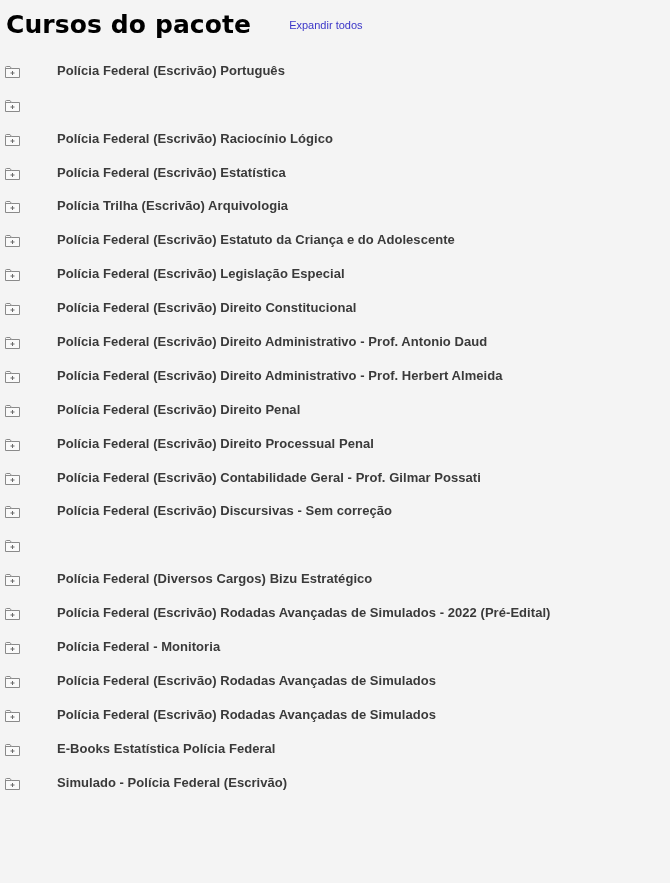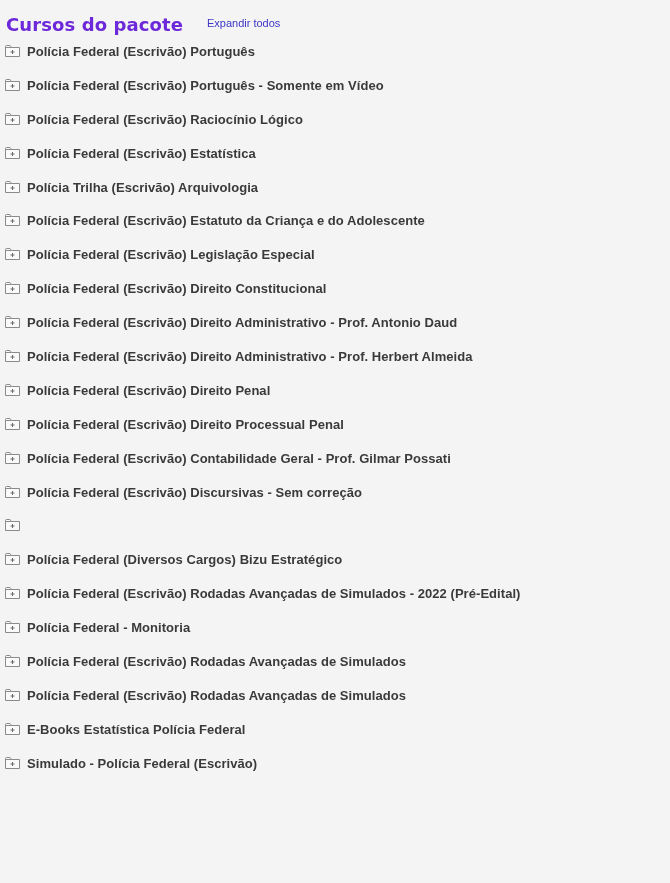--- a/index.html
+++ b/index.html
@@ -18,49 +18,50 @@
     .header {
       position: absolute;
       left: 6px;
       top: 10px;
       display: flex;
       align-items: baseline;
     }
     .title {
       font-family: "DejaVu Sans", "Liberation Sans", sans-serif;
       font-weight: bold;
-      font-size: 18px;
-      color: #6d28d9;
+      font-size: 25px;
+      color: #000000;
       letter-spacing: 0.1px;
       margin: 0;
       line-height: 30px;
     }
     .expand-link {
       font-family: "Liberation Sans", sans-serif;
       font-size: 11px;
       color: #3b36c8;
-      margin-left: 24px;
+      margin-left: 38px;
       text-decoration: none;
       cursor: pointer;
       position: relative;
       top: -4px;
     }
     .course-list {
       position: absolute;
       left: 5px;
       top: 44px;
       margin: 0;
       padding: 0;
       list-style: none;
     }
     .course-item {
       height: 33.9px;
       display: flex;
-      align-items: flex-start;
+      align-items: flex-end;
       cursor: pointer;
+      gap: 30px;
     }
     .folder-icon {
       width: 15px;
       height: 13px;
       margin-right: 7px;
       flex: 0 0 auto;
       display: inline-block;
     }
     .folder-icon svg { display: block; }
     .course-label {
@@ -95,21 +96,20 @@
   </li>
     <li class="course-item">
     <span class="folder-icon">
       <svg width="15" height="13" viewBox="0 0 15 13">
         <path d="M0.5 2.5 V12.5 H14.5 V3.5 H6.5 L5 1.5 H1.5 Q0.5 1.5 0.5 2.5 Z" fill="#fafafa" stroke="#8a8a8a" stroke-width="1"></path>
         <line x1="0.5" y1="3.5" x2="6.5" y2="3.5" stroke="#8a8a8a" stroke-width="1"></line>
         <line x1="7.5" y1="6" x2="7.5" y2="10" stroke="#6a6a6a" stroke-width="1"></line>
         <line x1="5.5" y1="8" x2="9.5" y2="8" stroke="#6a6a6a" stroke-width="1"></line>
       </svg>
     </span>
-    <span class="course-label">Polícia Federal (Escrivão) Português - Somente em Vídeo</span>
   </li>
     <li class="course-item">
     <span class="folder-icon">
       <svg width="15" height="13" viewBox="0 0 15 13">
         <path d="M0.5 2.5 V12.5 H14.5 V3.5 H6.5 L5 1.5 H1.5 Q0.5 1.5 0.5 2.5 Z" fill="#fafafa" stroke="#8a8a8a" stroke-width="1"></path>
         <line x1="0.5" y1="3.5" x2="6.5" y2="3.5" stroke="#8a8a8a" stroke-width="1"></line>
         <line x1="7.5" y1="6" x2="7.5" y2="10" stroke="#6a6a6a" stroke-width="1"></line>
         <line x1="5.5" y1="8" x2="9.5" y2="8" stroke="#6a6a6a" stroke-width="1"></line>
       </svg>
     </span>

